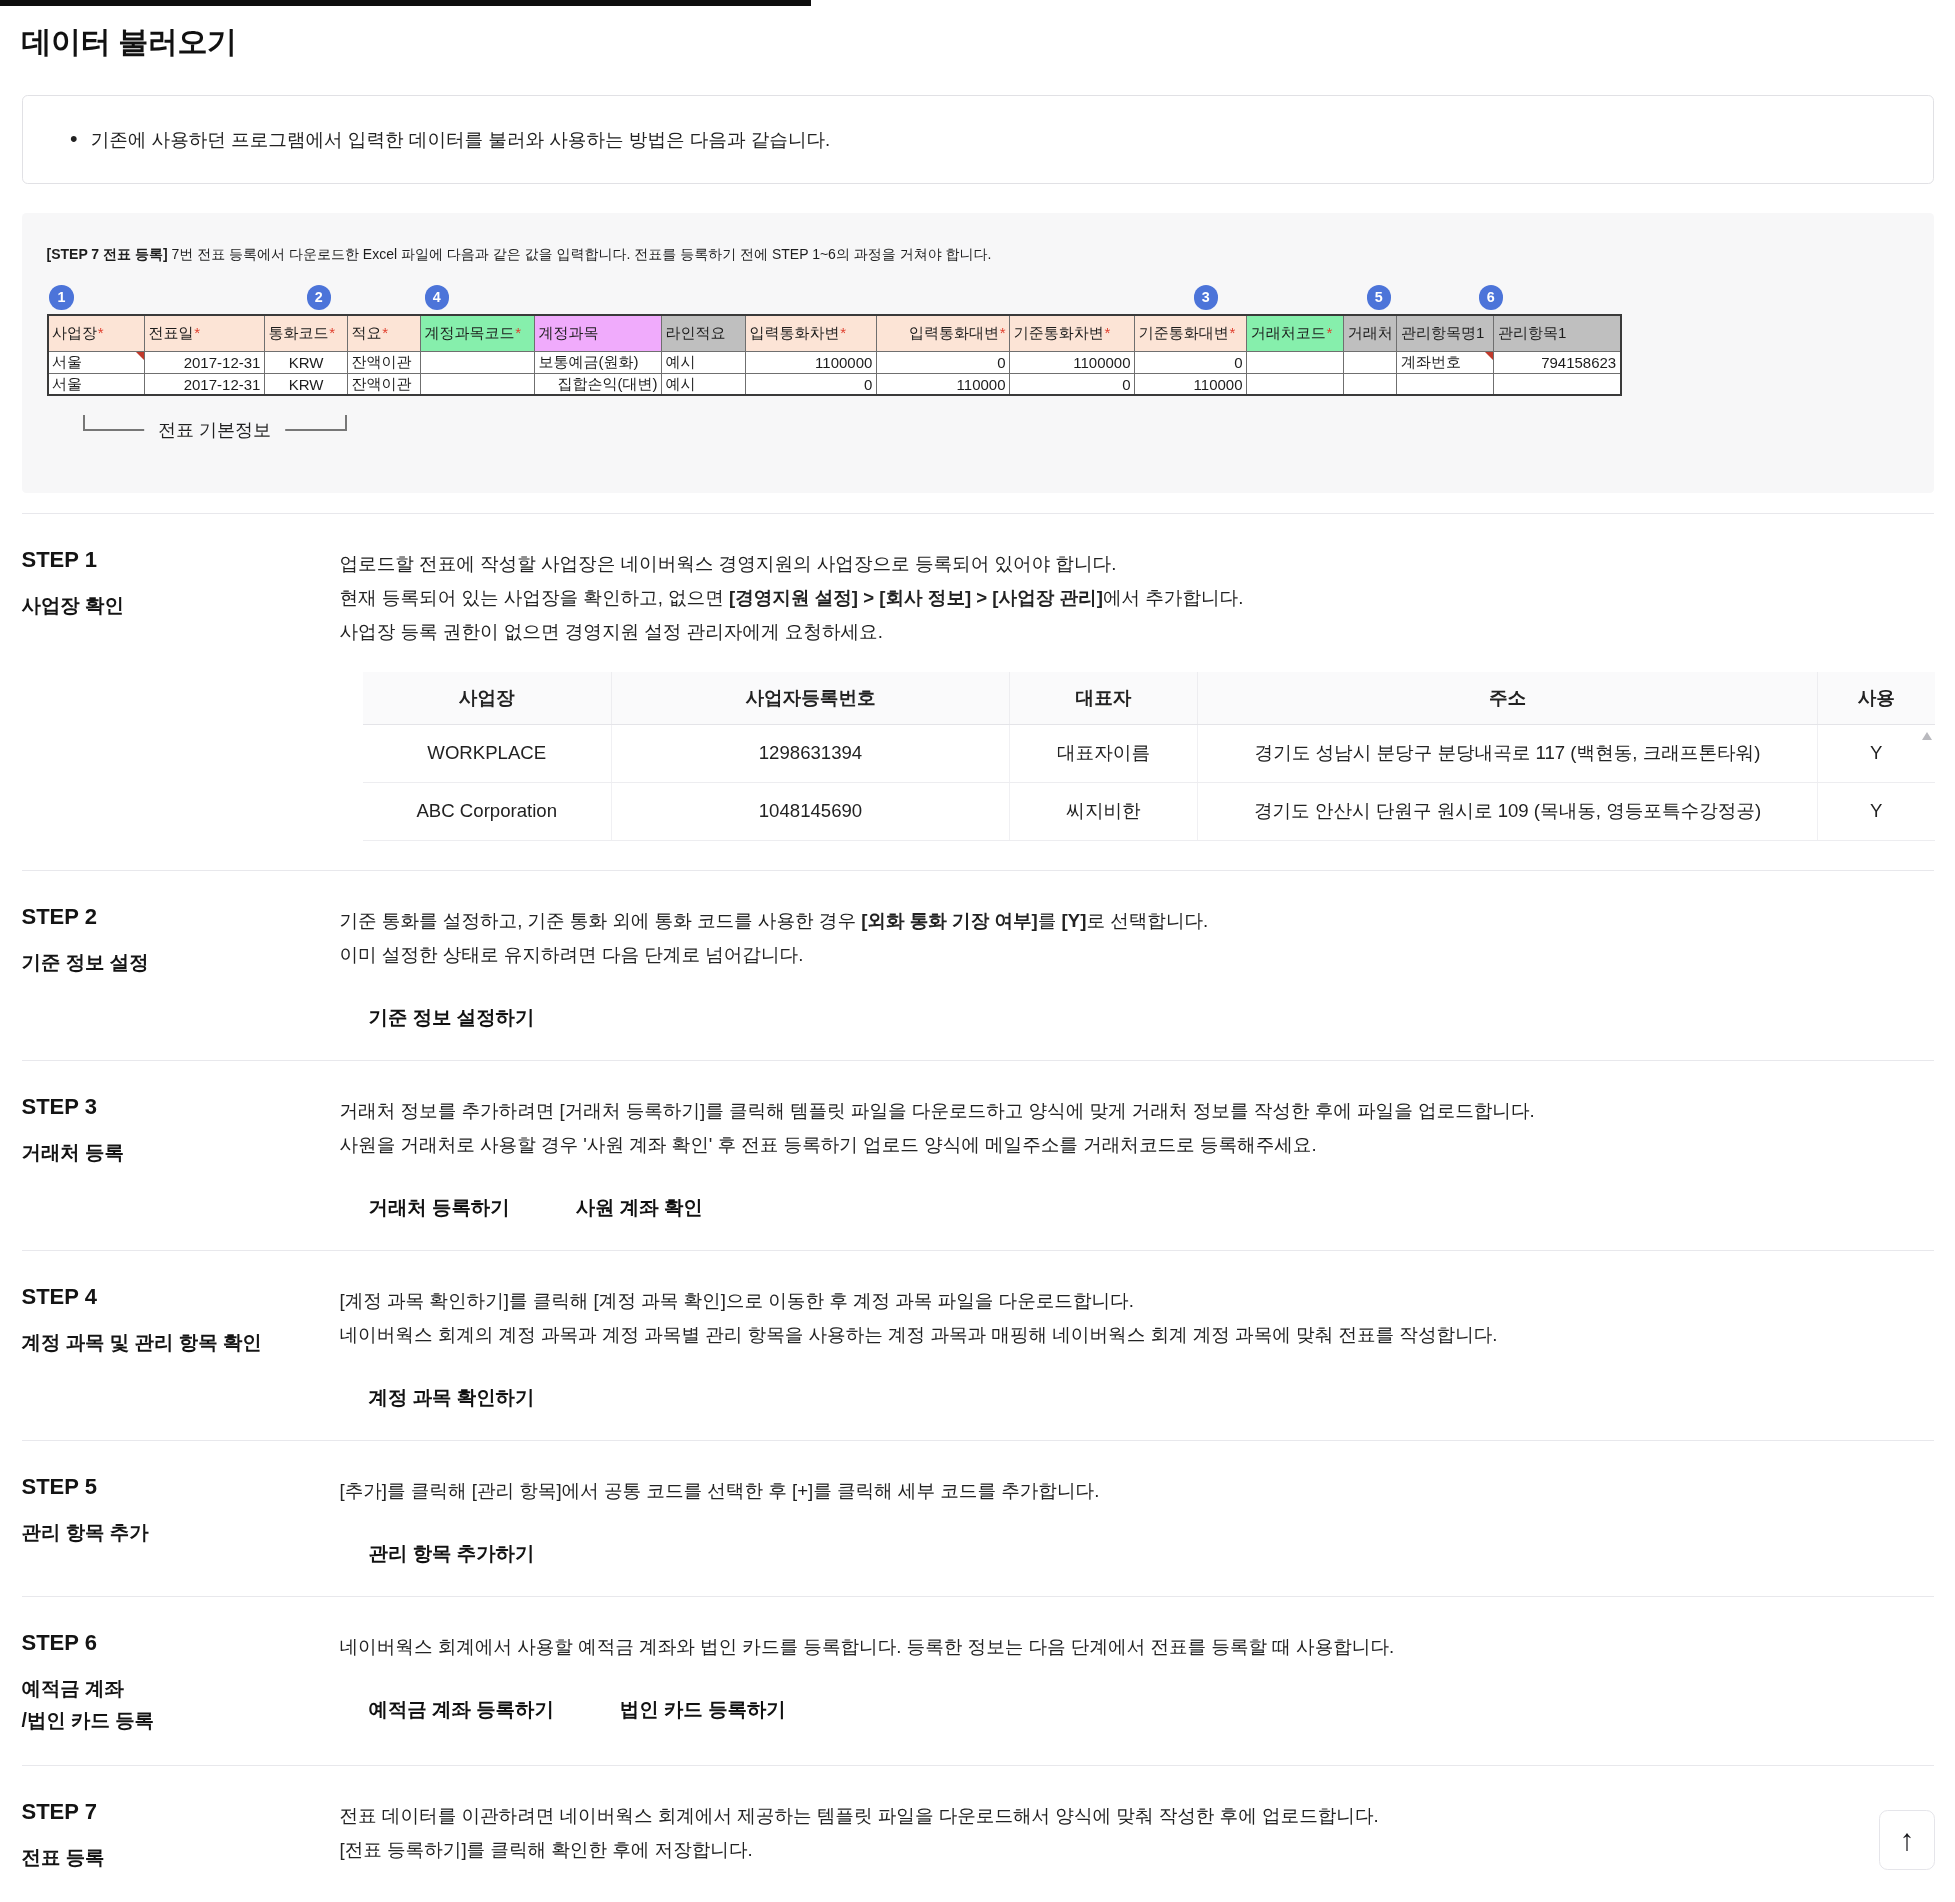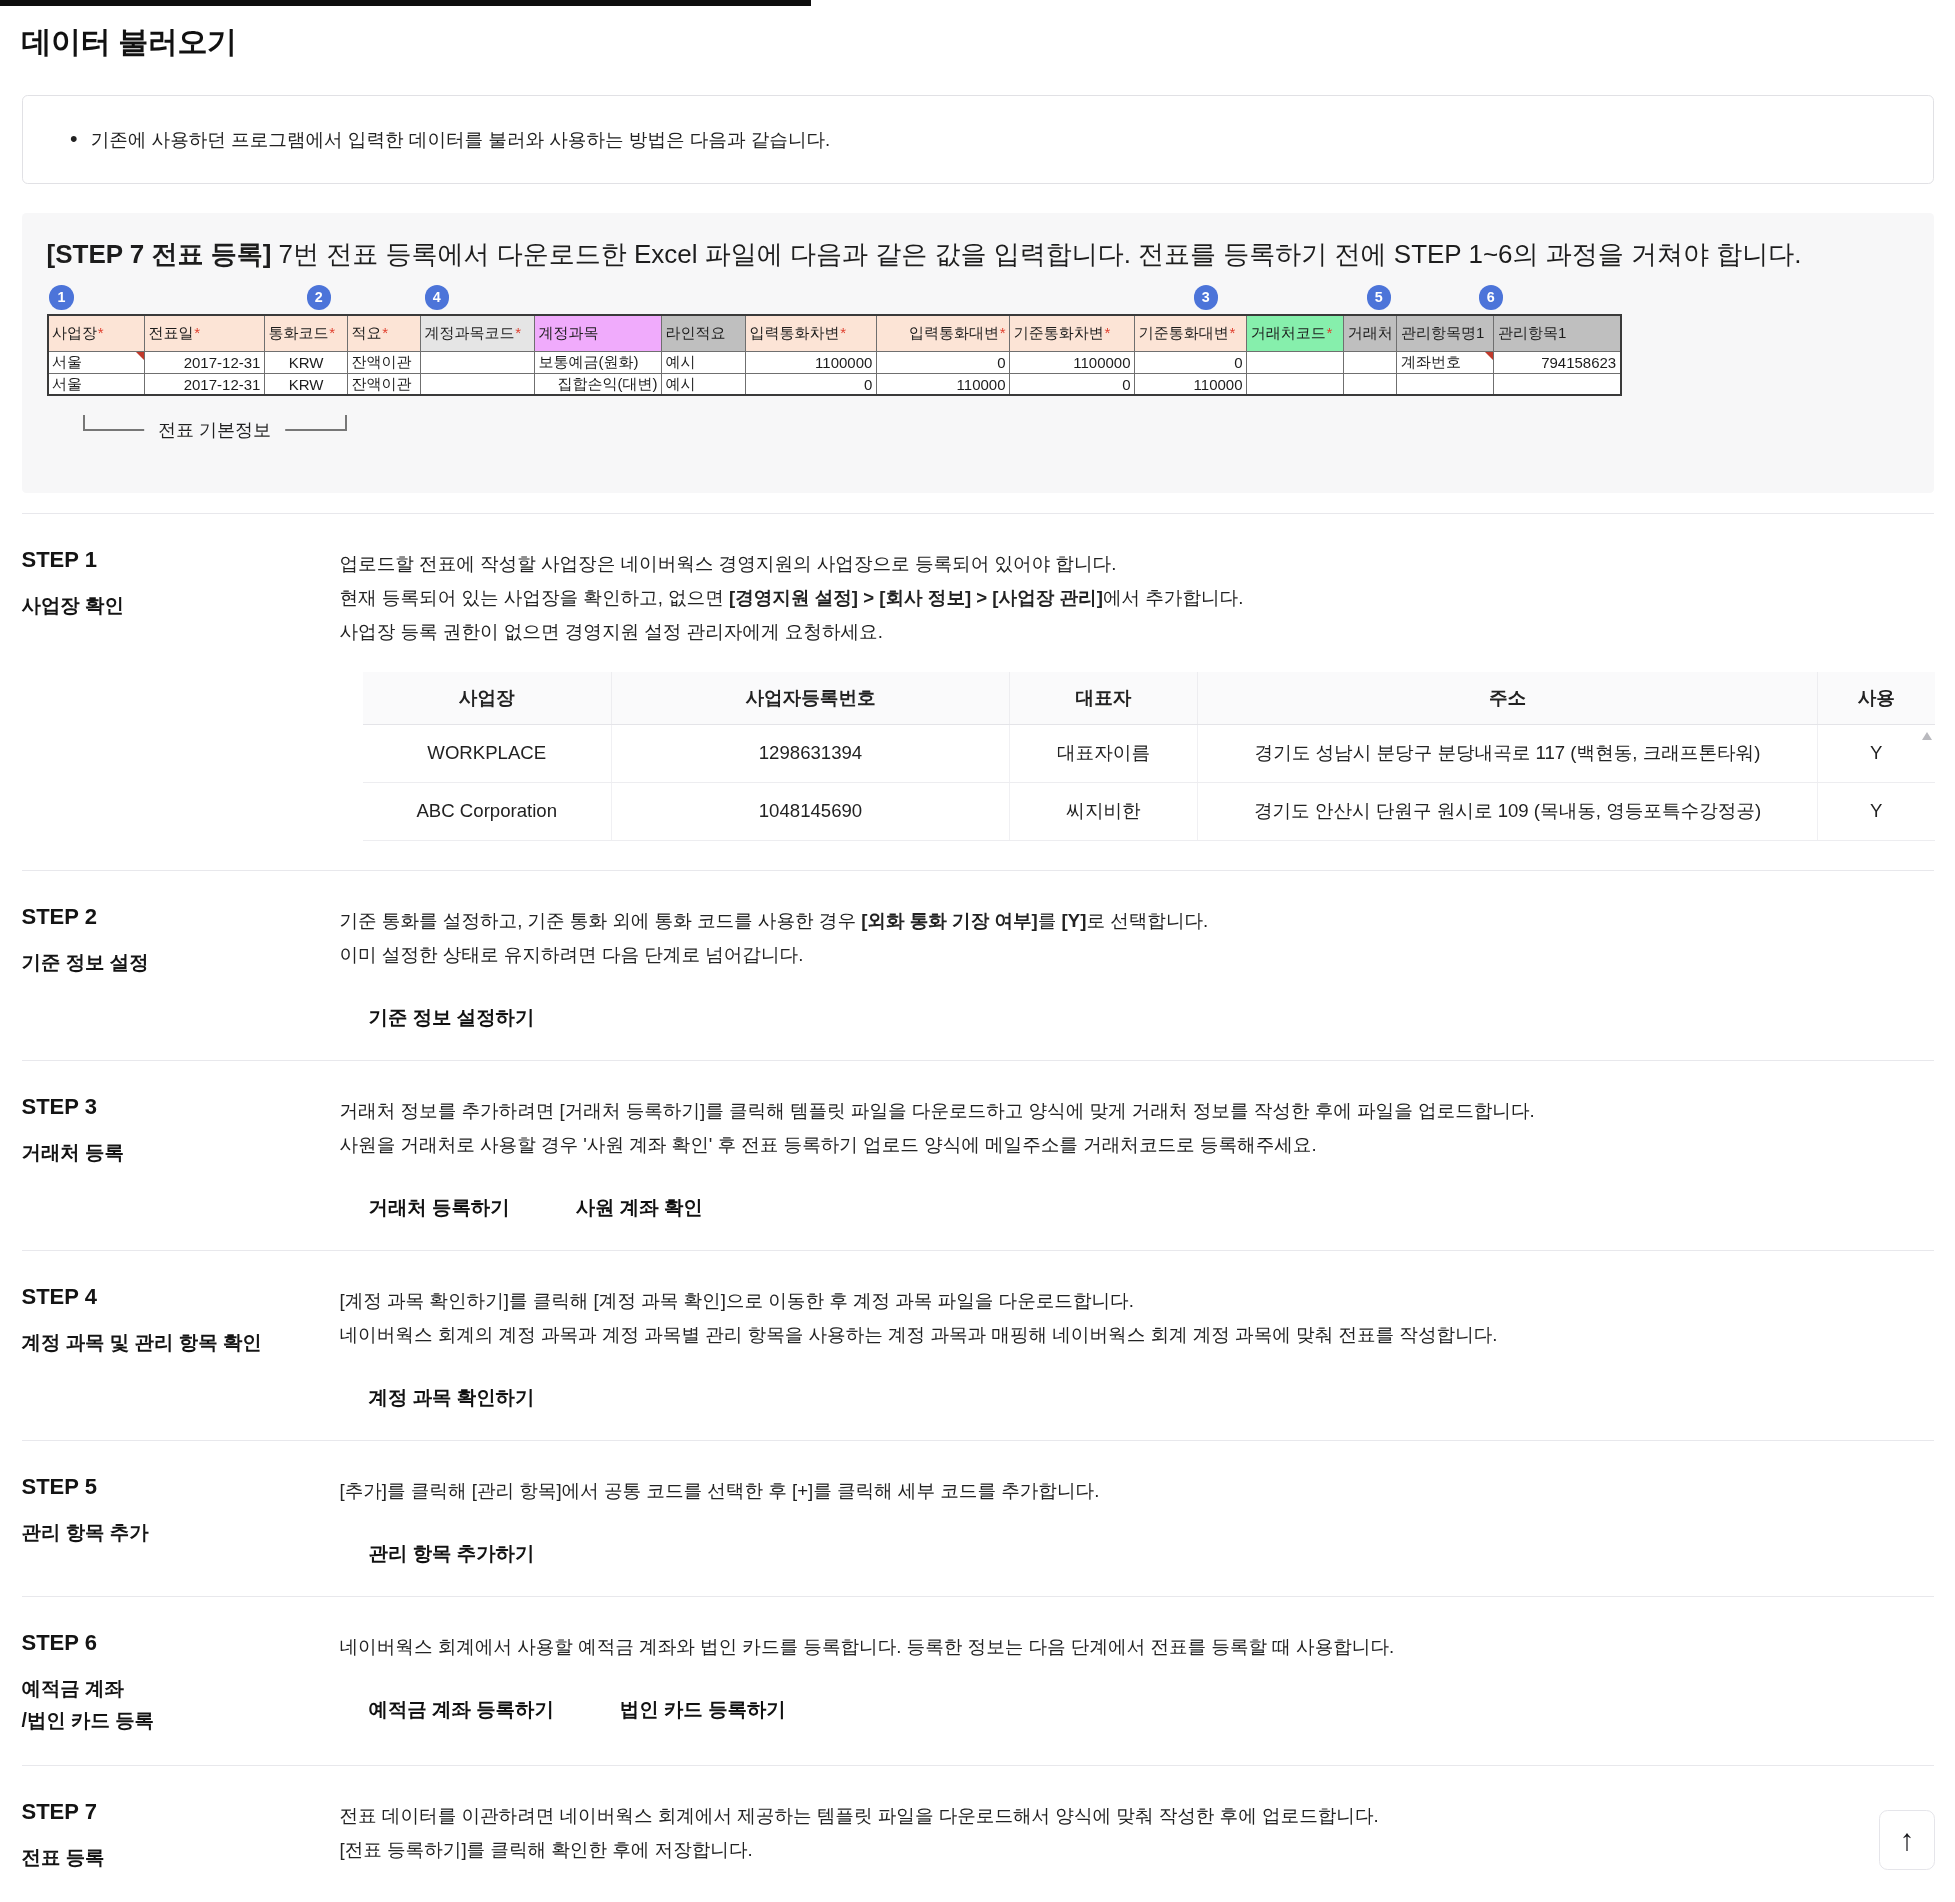--- a/index.html
+++ b/index.html
@@ -22,21 +22,21 @@
     padding:33px 29px; background:#fff;
     display:flex; align-items:flex-start;
   }
   .note-box .bullet { font-size:21.5px; line-height:21.5px; margin:0 13px 0 18.6px; color:#222; }
   .note-box .note-text { font-size:18.6px; line-height:21.5px; color:#222; }
 
   .panel {
     margin-top:29px; background:#f7f7f8; border-radius:4.3px;
     padding:29px 25px 37px 25px;
   }
-  .panel-lead { font-size:26px; line-height:24.4px; color:#1d1d1d; }
+  .panel-lead { font-size:14px; line-height:24.4px; color:#1d1d1d; }
   .panel-lead b { font-weight:700; }
 
   .sheet-wrap { position:relative; margin-top:16px; }
   .badge-layer { position:relative; height:32px; }
   .badge {
     position:absolute; top:2.9px; width:24.4px; height:24.4px; border-radius:50%;
     color:#fff; font-size:14.3px; font-weight:700;
     display:flex; align-items:center; justify-content:center;
   }
   table.sheet { border-collapse:collapse; table-layout:fixed; background:#fff; border:2.2px solid #3a3a3a; }
@@ -143,21 +143,21 @@
               <col style="width: 51px;">
               <col style="width: 97px;">
               <col style="width: 127px;">
             </colgroup>
           <thead>
               <tr>
                 <th style="background: rgb(252, 228, 214);"><span>사업장</span><span class="star">*</span></th>
                 <th style="background: rgb(252, 228, 214);"><span>전표일</span><span class="star">*</span></th>
                 <th style="background: rgb(252, 228, 214);"><span>통화코드</span><span class="star">*</span></th>
                 <th style="background: rgb(252, 228, 214);"><span>적요</span><span class="star">*</span></th>
-                <th style="background: #e5e5e5;"><span>계정과목코드</span><span class="star">*</span></th>
+                <th style="background: #86efac;"><span>계정과목코드</span><span class="star">*</span></th>
                 <th style="background: #f0abfc;"><span>계정과목</span></th>
                 <th style="background: rgb(191, 191, 191);"><span>라인적요</span></th>
                 <th style="background: rgb(252, 228, 214);"><span>입력통화차변</span><span class="star">*</span></th>
                 <th style="background: rgb(252, 228, 214); padding-left: 32px;"><span>입력통화대변</span><span class="star">*</span></th>
                 <th style="background: rgb(252, 228, 214);"><span>기준통화차변</span><span class="star">*</span></th>
                 <th style="background: rgb(252, 228, 214);"><span>기준통화대변</span><span class="star">*</span></th>
                 <th style="background: #86efac;"><span>거래처코드</span><span class="star">*</span></th>
                 <th style="background: rgb(191, 191, 191);"><span>거래처</span></th>
                 <th style="background: rgb(191, 191, 191);"><span>관리항목명1</span></th>
                 <th style="background: rgb(191, 191, 191);"><span>관리항목1</span></th>

